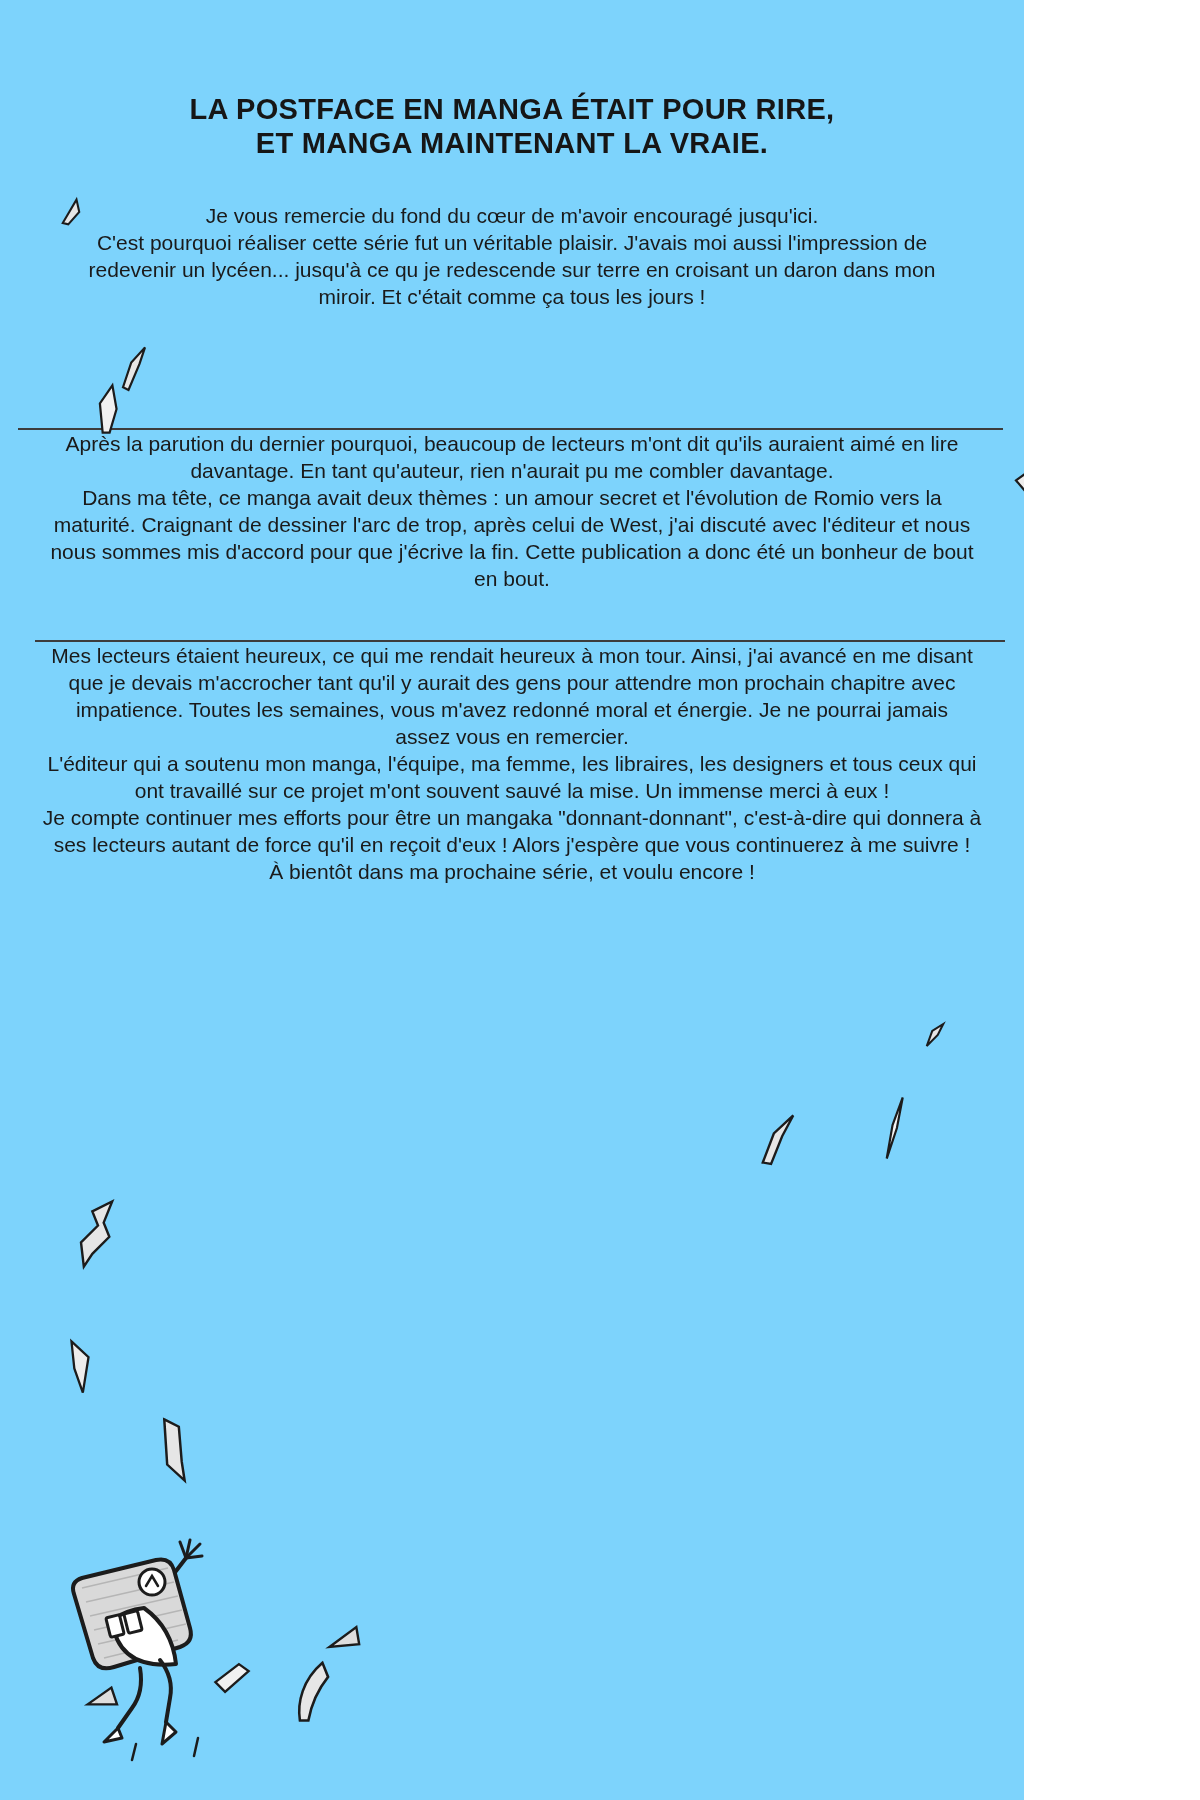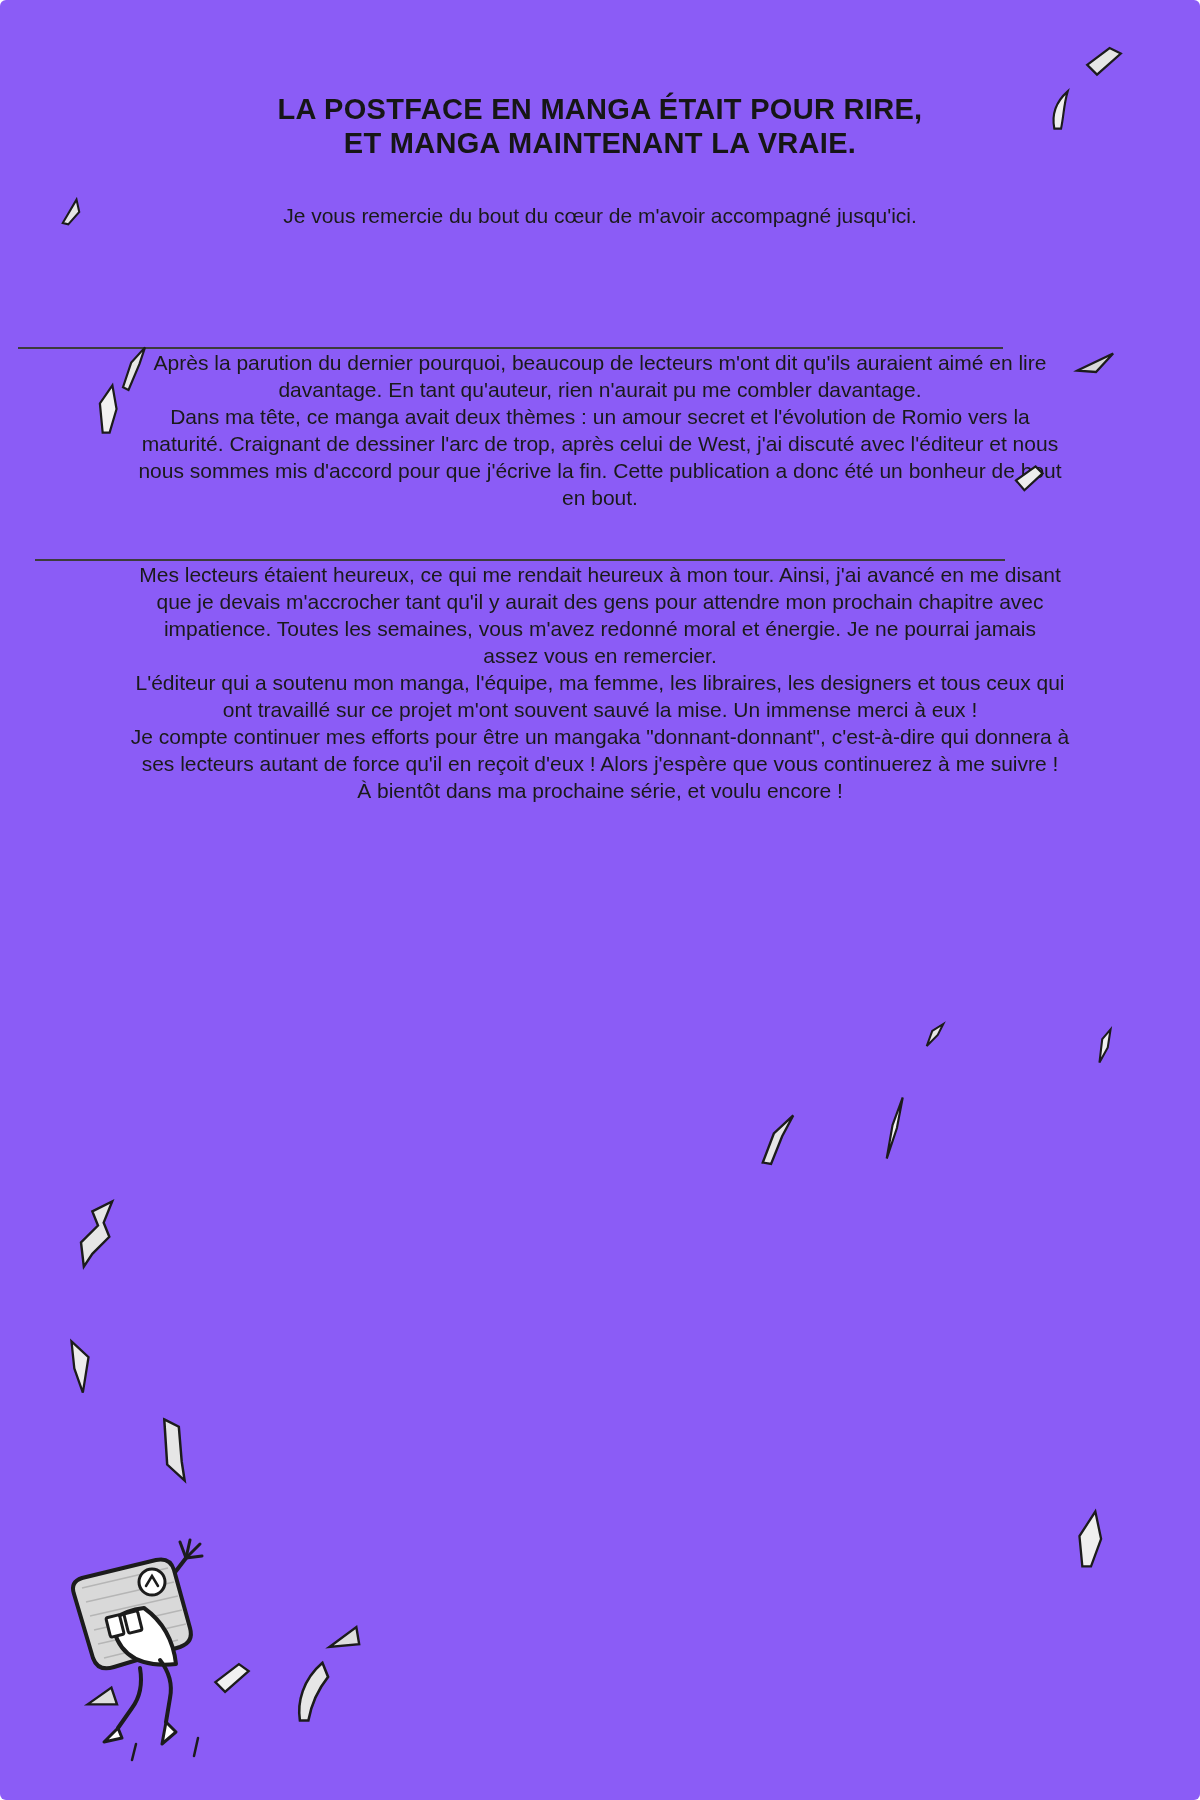--- a/index.html
+++ b/index.html
@@ -1,23 +1,22 @@
 <!DOCTYPE html>
 <html><head>
 <meta charset="utf-8">
 <style>
   html,body{margin:0;padding:0;background:#ffffff;}
   .page{
     position:relative;
-    width:1200px;height:1800px;
-    background:#8b5cf6;
+    width:1024px;height:1800px;
+    background:#7dd3fc;
     font-family:"Liberation Sans", sans-serif;
     color:#141414;
     overflow:hidden;
-    border-radius:6px;
   }
   .content{position:absolute;inset:0;padding-top:92px;box-sizing:border-box;}
   .title{
     text-align:center;
     font-weight:700;
     font-size:29px;
     line-height:34px;
     letter-spacing:.3px;
     color:#161616;
     margin:0 0 42px 0;
@@ -52,24 +51,27 @@
 <div class="page">
 
   <div class="content">
 
     <h1 class="title">
       <span>LA POSTFACE EN MANGA ÉTAIT POUR RIRE,</span><br>
       <span>ET MANGA MAINTENANT LA VRAIE.</span>
     </h1>
 
     <p class="para w760 mb46">
-      <span>Je vous remercie du bout du cœur de m'avoir accompagné jusqu'ici.</span>
-    </p>
-
-
+      <span>Je vous remercie du fond du cœur de m'avoir encouragé jusqu'ici.</span>
+    </p>
+
+
+    <p class="para w860 gap22">
+      <span>C'est pourquoi réaliser cette série fut un véritable plaisir. J'avais moi aussi l'impression de redevenir un lycéen... jusqu'à ce qu je redescende sur terre en croisant un daron dans mon miroir. Et c'était comme ça tous les jours !</span>
+    </p>
 
     <hr id="divider-1" class="divider">
 
     <p class="para w900 gap63">
       <span>Après la parution du dernier pourquoi, beaucoup de lecteurs m'ont dit qu'ils auraient aimé en lire davantage. En tant qu'auteur, rien n'aurait pu me combler davantage.</span>
     </p>
 
     <p class="para w930 gap53">
       <span>Dans ma tête, ce manga avait deux thèmes : un amour secret et l'évolution de Romio vers la maturité. Craignant de dessiner l'arc de trop, après celui de West, j'ai discuté avec l'éditeur et nous nous sommes mis d'accord pour que j'écrive la fin. Cette publication a donc été un bonheur de bout en bout.</span>
     </p>

